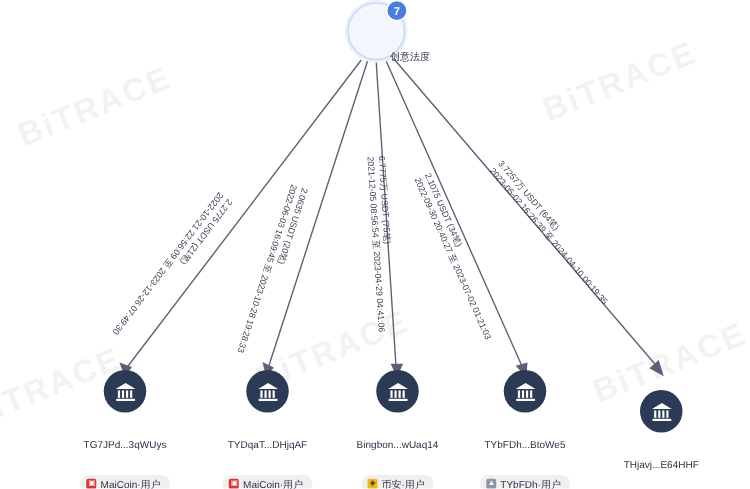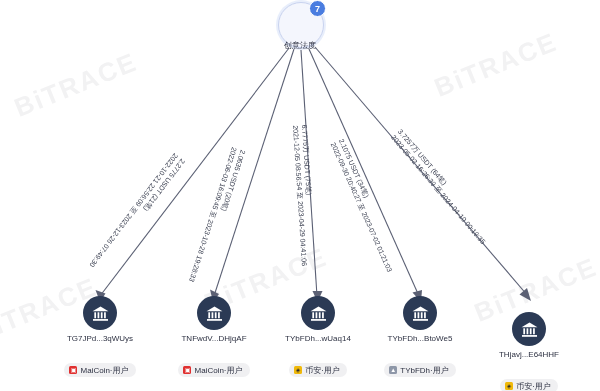--- a/index.html
+++ b/index.html
@@ -79,21 +79,21 @@
     font-weight: 700;
     display: flex;
     align-items: center;
     justify-content: center;
     border: 1.5px solid #ffffff;
   }
   #center-label {
     position: absolute;
     left: -22px; top: 38px;
     width: 88px;
-    text-align: center;
+    text-align: right;
     font-size: 8px;
     color: #2d3142;
   }
 
   
   .leaf {
     position: absolute;
     width: 110px;
     text-align: center;
   }
@@ -101,21 +101,21 @@
     width: 34px; height: 34px;
     margin: 0 auto;
     border-radius: 50%;
     background: #2b3a55;
     display: flex;
     align-items: center;
     justify-content: center;
   }
   .leaf-circle svg { display: block; }
   .leaf-addr {
-    margin-top: 4px;
+    margin-top: 21px;
     font-size: 8px;
     color: #2d3142;
     white-space: nowrap;
   }
   .leaf-badge {
     display: inline-flex;
     align-items: center;
     gap: 3px;
     margin-top: 20px;
     padding: 1.5px 7px 1.5px 5px;
@@ -226,39 +226,39 @@
     <div class="leaf-circle">
       <svg width="19" height="19" viewBox="0 0 24 24" aria-hidden="true">
         <polygon points="12,3 22,9 2,9" fill="#ffffff"></polygon>
         <rect x="4.2" y="10.5" width="2.2" height="7.5" fill="#ffffff"></rect>
         <rect x="8.3" y="10.5" width="2.2" height="7.5" fill="#ffffff"></rect>
         <rect x="12.4" y="10.5" width="2.2" height="7.5" fill="#ffffff"></rect>
         <rect x="16.5" y="10.5" width="2.2" height="7.5" fill="#ffffff"></rect>
         <rect x="2.5" y="19" width="19" height="2.2" fill="#ffffff"></rect>
       </svg>
     </div>
-    <div class="leaf-addr">TNFwdV...DHjqAF</div>
+    <div class="leaf-addr">TYDqaT...DHjqAF</div>
     <div class="leaf-badge">
       <span class="badge-ico ico-maicoin">▣</span>
       <span>MaiCoin·用户</span>
     </div>
   </div>
 
   <div class="leaf" style="left:263px; top:296px;">
     <div class="leaf-circle">
       <svg width="19" height="19" viewBox="0 0 24 24" aria-hidden="true">
         <polygon points="12,3 22,9 2,9" fill="#ffffff"></polygon>
         <rect x="4.2" y="10.5" width="2.2" height="7.5" fill="#ffffff"></rect>
         <rect x="8.3" y="10.5" width="2.2" height="7.5" fill="#ffffff"></rect>
         <rect x="12.4" y="10.5" width="2.2" height="7.5" fill="#ffffff"></rect>
         <rect x="16.5" y="10.5" width="2.2" height="7.5" fill="#ffffff"></rect>
         <rect x="2.5" y="19" width="19" height="2.2" fill="#ffffff"></rect>
       </svg>
     </div>
-    <div class="leaf-addr">TYbFDh...wUaq14</div>
+    <div class="leaf-addr">Bingbon...wUaq14</div>
     <div class="leaf-badge">
       <span class="badge-ico ico-binance">◈</span>
       <span>币安·用户</span>
     </div>
   </div>
 
   <div class="leaf" style="left:365px; top:296px;">
     <div class="leaf-circle">
       <svg width="19" height="19" viewBox="0 0 24 24" aria-hidden="true">
         <polygon points="12,3 22,9 2,9" fill="#ffffff"></polygon>

